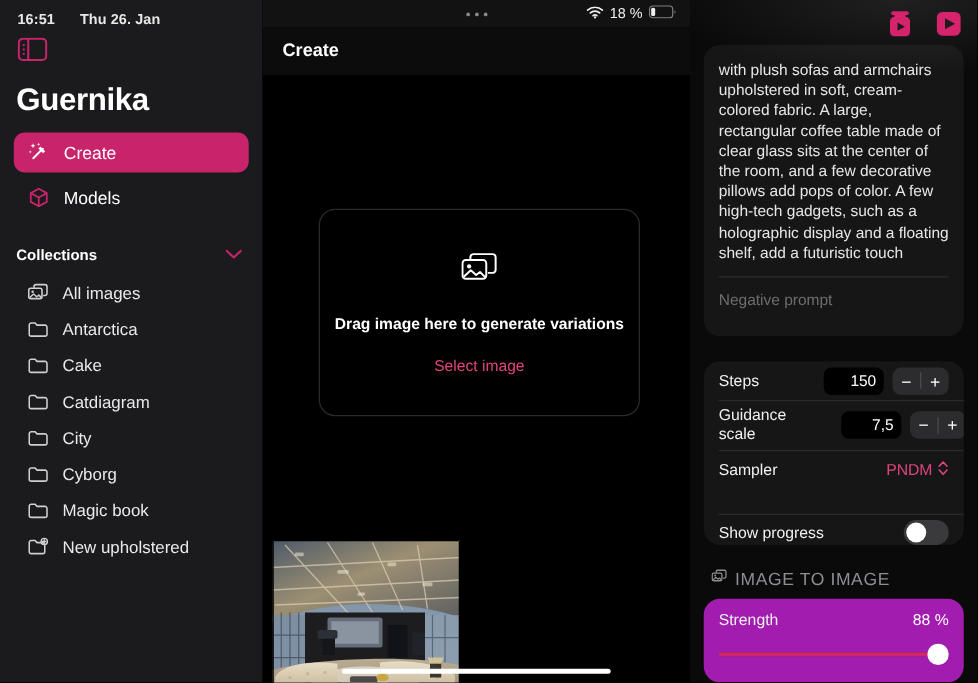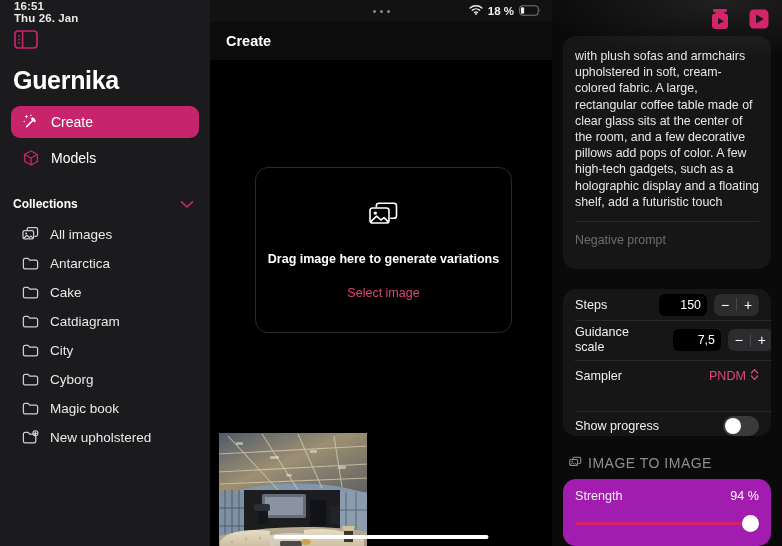--- a/index.html
+++ b/index.html
@@ -12,24 +12,23 @@
   }
   .app { position:relative; width:782px; height:546px; display:flex; background:#000; }
 
   
   .sidebar {
     width:210px; height:546px; background:#1b1b1d;
     display:flex; flex-direction:column; flex:0 0 210px;
     position:relative;
   }
   .statusbar-left {
-    height:22px; display:flex; align-items:flex-start; gap:0;
+    height:22px; display:flex; align-items:flex-end; gap:20px;
     padding:0 0 0 14px; font-size:11.5px; font-weight:700; color:#e8e8e8;
     letter-spacing:.1px;
-    flex-direction:column;
   }
   .sb-toggle-row { height:34px; display:flex; align-items:center; padding:0 0 0 14px; }
   .sb-toggle-icon { width:24px; height:19px; display:block; cursor:pointer; }
   .app-title {
     font-size:25px; font-weight:700; letter-spacing:-.3px;
     padding:10px 0 11px 13px; color:#fff;
   }
   .nav-list { padding:0 11px; }
   .nav-item {
     display:flex; align-items:center; gap:11px;
@@ -57,21 +56,21 @@
     display:flex; flex-direction:column;
   }
   .topbar {
     height:22px; position:relative; background:#121213;
     display:flex; align-items:center; justify-content:center;
   }
   .dots { display:flex; gap:4px; }
   .dots i { width:3px; height:3px; border-radius:50%; background:#8a8a8e; display:block; }
   .statusbar-right {
     position:absolute; right:10px; top:0; height:22px;
-    display:flex; align-items:center; gap:5px; font-size:11.5px; font-weight:700; color:#efefef;
+    display:flex; align-items:center; gap:5px; font-size:11.5px; font-weight:400; color:#efefef;
   }
   .toolbar {
     height:38px; display:flex; align-items:center; padding:0 0 0 16px;
     position:relative; background:#0c0c0d;
   }
   .toolbar .title { font-size:14.5px; font-weight:700; color:#fff; }
   .center-body { flex:1 1 auto; position:relative; padding:0 0 0 0; overflow:hidden; }
 
   .dropzone {
     position:absolute; left:45px; top:107px; width:257px; height:166px;
@@ -562,21 +561,21 @@
           <circle cx="3.3" cy="5.9" r="0.85" fill="#8e8e93"></circle>
           <path d="M1.3 9.8 L3.9 7.4 L5.8 9.1 L7.2 8 L8.9 9.8" fill="none" stroke="#8e8e93" stroke-width="1" stroke-linejoin="round"></path>
         </svg>
       </span>
       <span class="ttl">IMAGE TO IMAGE</span>
     </div>
 
     <div class="strength-card">
       <div class="strength-top">
         <span class="lbl">Strength</span>
-        <span class="val">94 %</span>
+        <span class="val">88 %</span>
       </div>
       <div class="slider">
         <span class="track"></span>
         <span class="fill" style="width: 175px;"></span>
         <span class="knob" style="left: 167px;"></span>
       </div>
     </div>
   </aside>
 </div>
 

